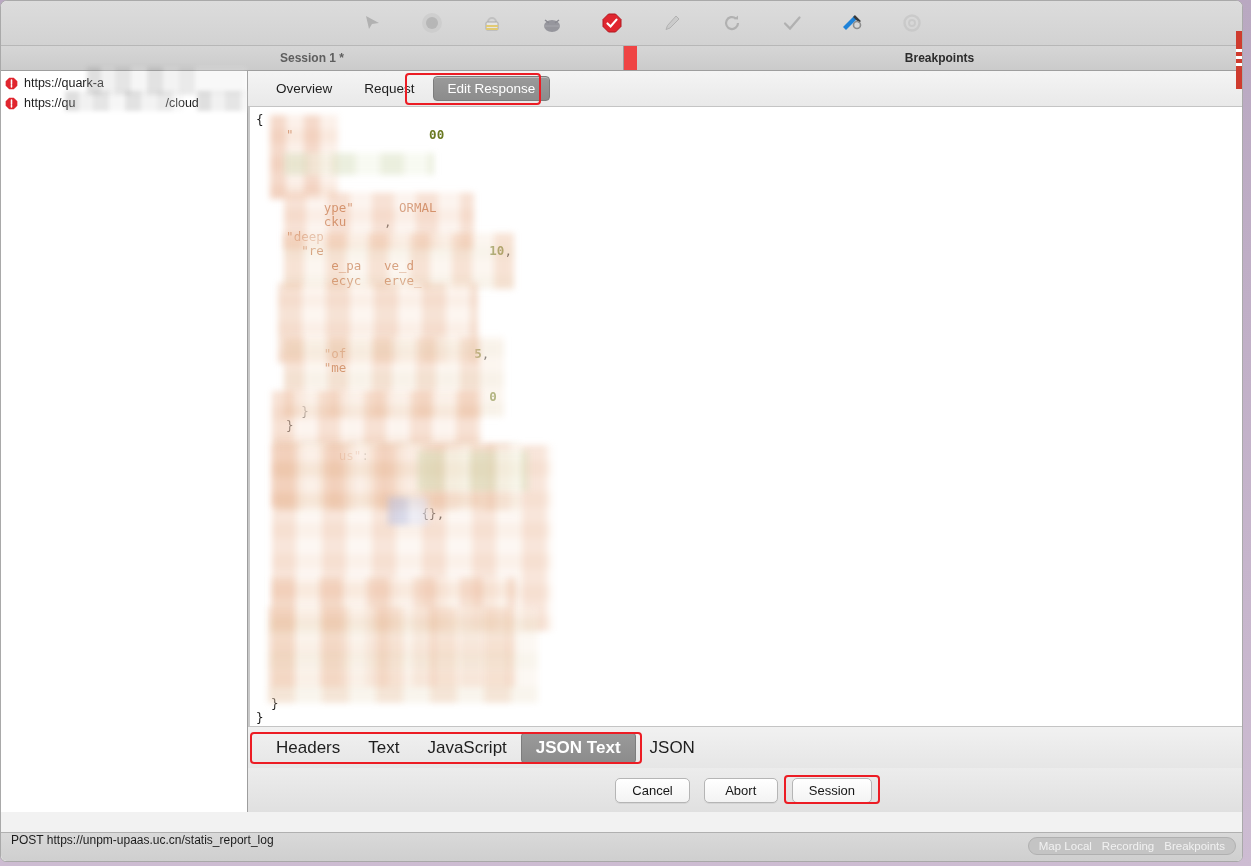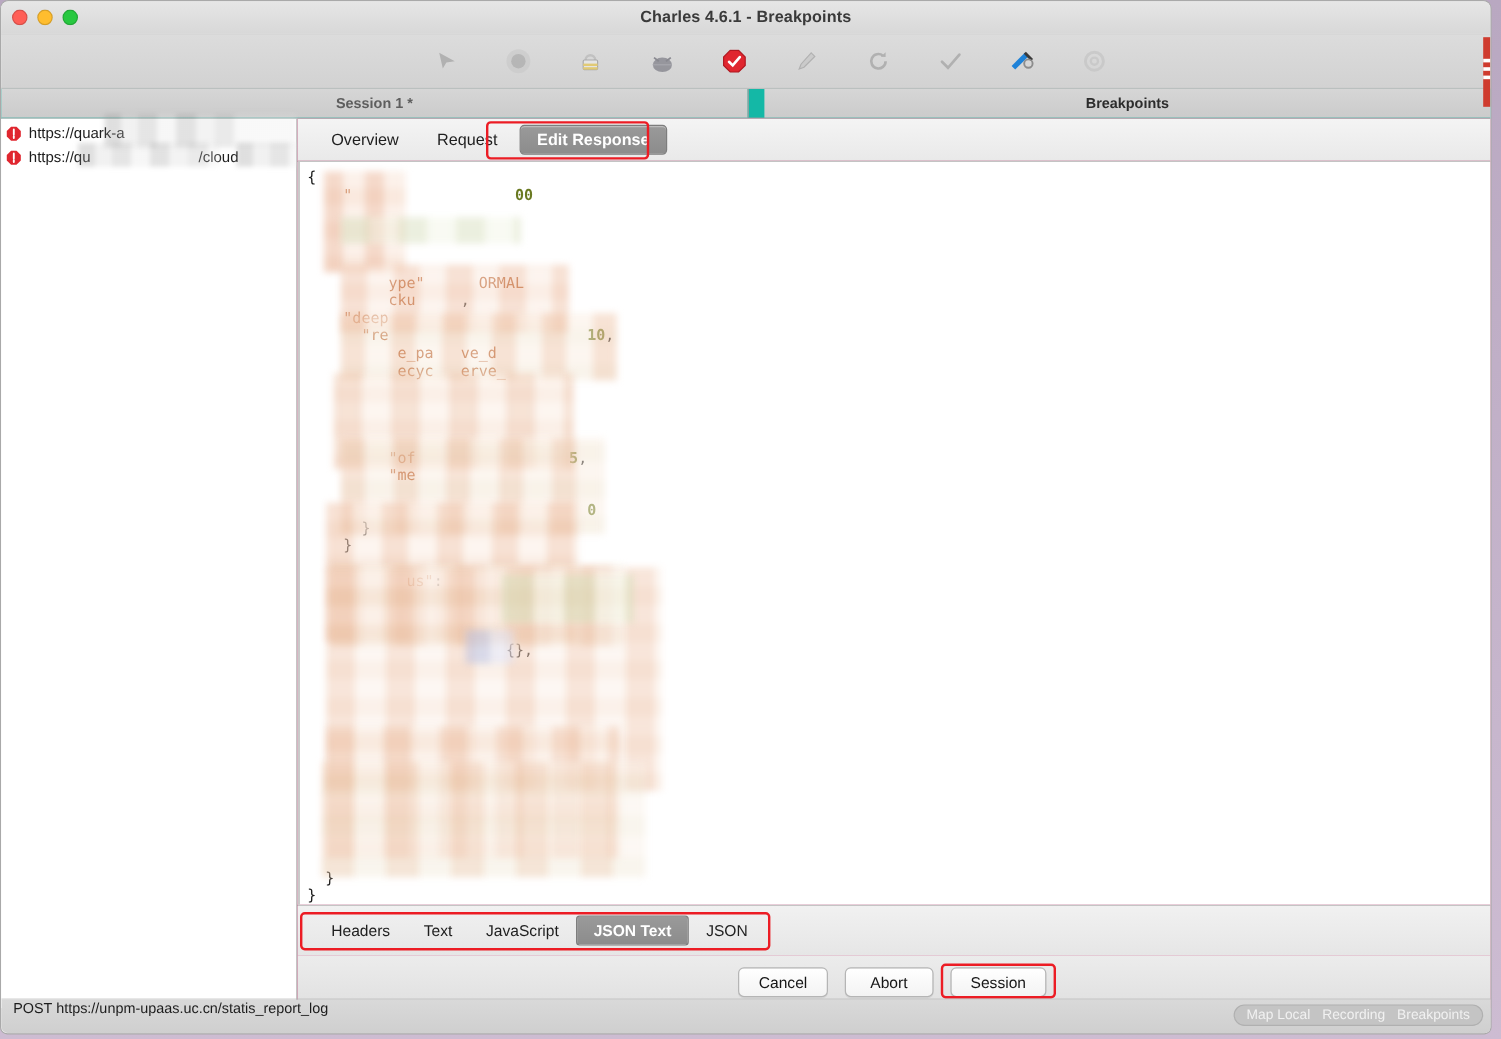--- a/index.html
+++ b/index.html
@@ -69,21 +69,21 @@
     width: 30px; height: 30px;
     display: flex; align-items: center; justify-content: center;
     opacity: .62;
   }
   .tb-btn.active { opacity: 1; }
 
   
   .topbars {
     display: flex;
     height: 25px;
-    background: #14b8a6;
+    background: #ef4444;
     border-bottom: 1px solid #9e9e9e;
     gap: 13px;
   }
   .session-tab {
     width: 623px;
     background: linear-gradient(#d6d6d6, #cbcbcb);
     border-right: 1px solid #9e9e9e;
     display: flex; align-items: center; justify-content: center;
     font-size: 12px; font-weight: bold; color: #5e5e5e;
   }
@@ -133,21 +133,21 @@
        rgba(185,185,185,.30) 92px 108px, rgba(230,230,230,.26) 108px 124px);
     filter: blur(2px);
     pointer-events: none;
   }
 
   
   .detail {
     flex: 1;
     display: flex;
     flex-direction: column;
-    background: #be185d;
+    background: #fef9c3;
     position: relative;
   }
 
   .tabstrip {
     height: 36px;
     background: linear-gradient(#f4f4f4, #e9e9e9);
     border-bottom: 1px solid #c4c4c4;
     display: flex; align-items: center;
     padding-left: 14px;
     gap: 4px;
@@ -155,21 +155,21 @@
   }
   .tab {
     padding: 4px 14px;
     font-size: 13.5px;
     color: #1e1e1e;
     border-radius: 4px;
   }
   .tab.selected {
     background: linear-gradient(#9a9a9a, #8c8c8c);
     color: #fff;
-    font-weight: bold;
+    font-weight: normal;
     border: 1px solid #7d7d7d;
     box-shadow: inset 0 1px 0 rgba(255,255,255,.35);
   }
   .redbox {
     position: absolute;
     border: 2.5px solid #ec1c24;
     border-radius: 4px;
     pointer-events: none;
   }
 
@@ -210,21 +210,21 @@
   .fmtzone {
     height: 42px;
     background: linear-gradient(#f1f1f1, #e6e6e6);
     border-top: 1px solid #c4c4c4;
     display: flex; align-items: center;
     padding-left: 14px;
     position: relative;
   }
   .fmt {
     padding: 4px 14px;
-    font-size: 13px;
+    font-size: 17px;
     color: #1e1e1e;
     border-radius: 3px;
   }
   .fmt.selected {
     background: linear-gradient(#9a9a9a, #8c8c8c);
     color: #fff;
     font-weight: bold;
     border: 1px solid #7d7d7d;
   }
 
@@ -301,28 +301,20 @@
     background: #fff;
     box-shadow: 0 7px 0 #fff, 0 14px 0 #fff;
   }
 </style>
 </head>
 <body>
 
 <div id="app">
   <div class="window">
 
-    <div class="titlebar">
-      <div class="traffic">
-        <div class="tl red"></div>
-        <div class="tl yellow"></div>
-        <div class="tl green"></div>
-      </div>
-      <div class="win-title">Charles 4.6.1 - Breakpoints</div>
-    </div>
 
     <div class="toolbar">
       <div class="tb-icons">
         <div class="tb-btn">
           <svg width="20" height="20" viewBox="0 0 20 20">
               <path d="M4 3 L17 10 L10 11 L7 16 Z" fill="#9a9a9a"></path>
             </svg>
         </div>
         <div class="tb-btn">
           <svg width="22" height="22" viewBox="0 0 22 22">

